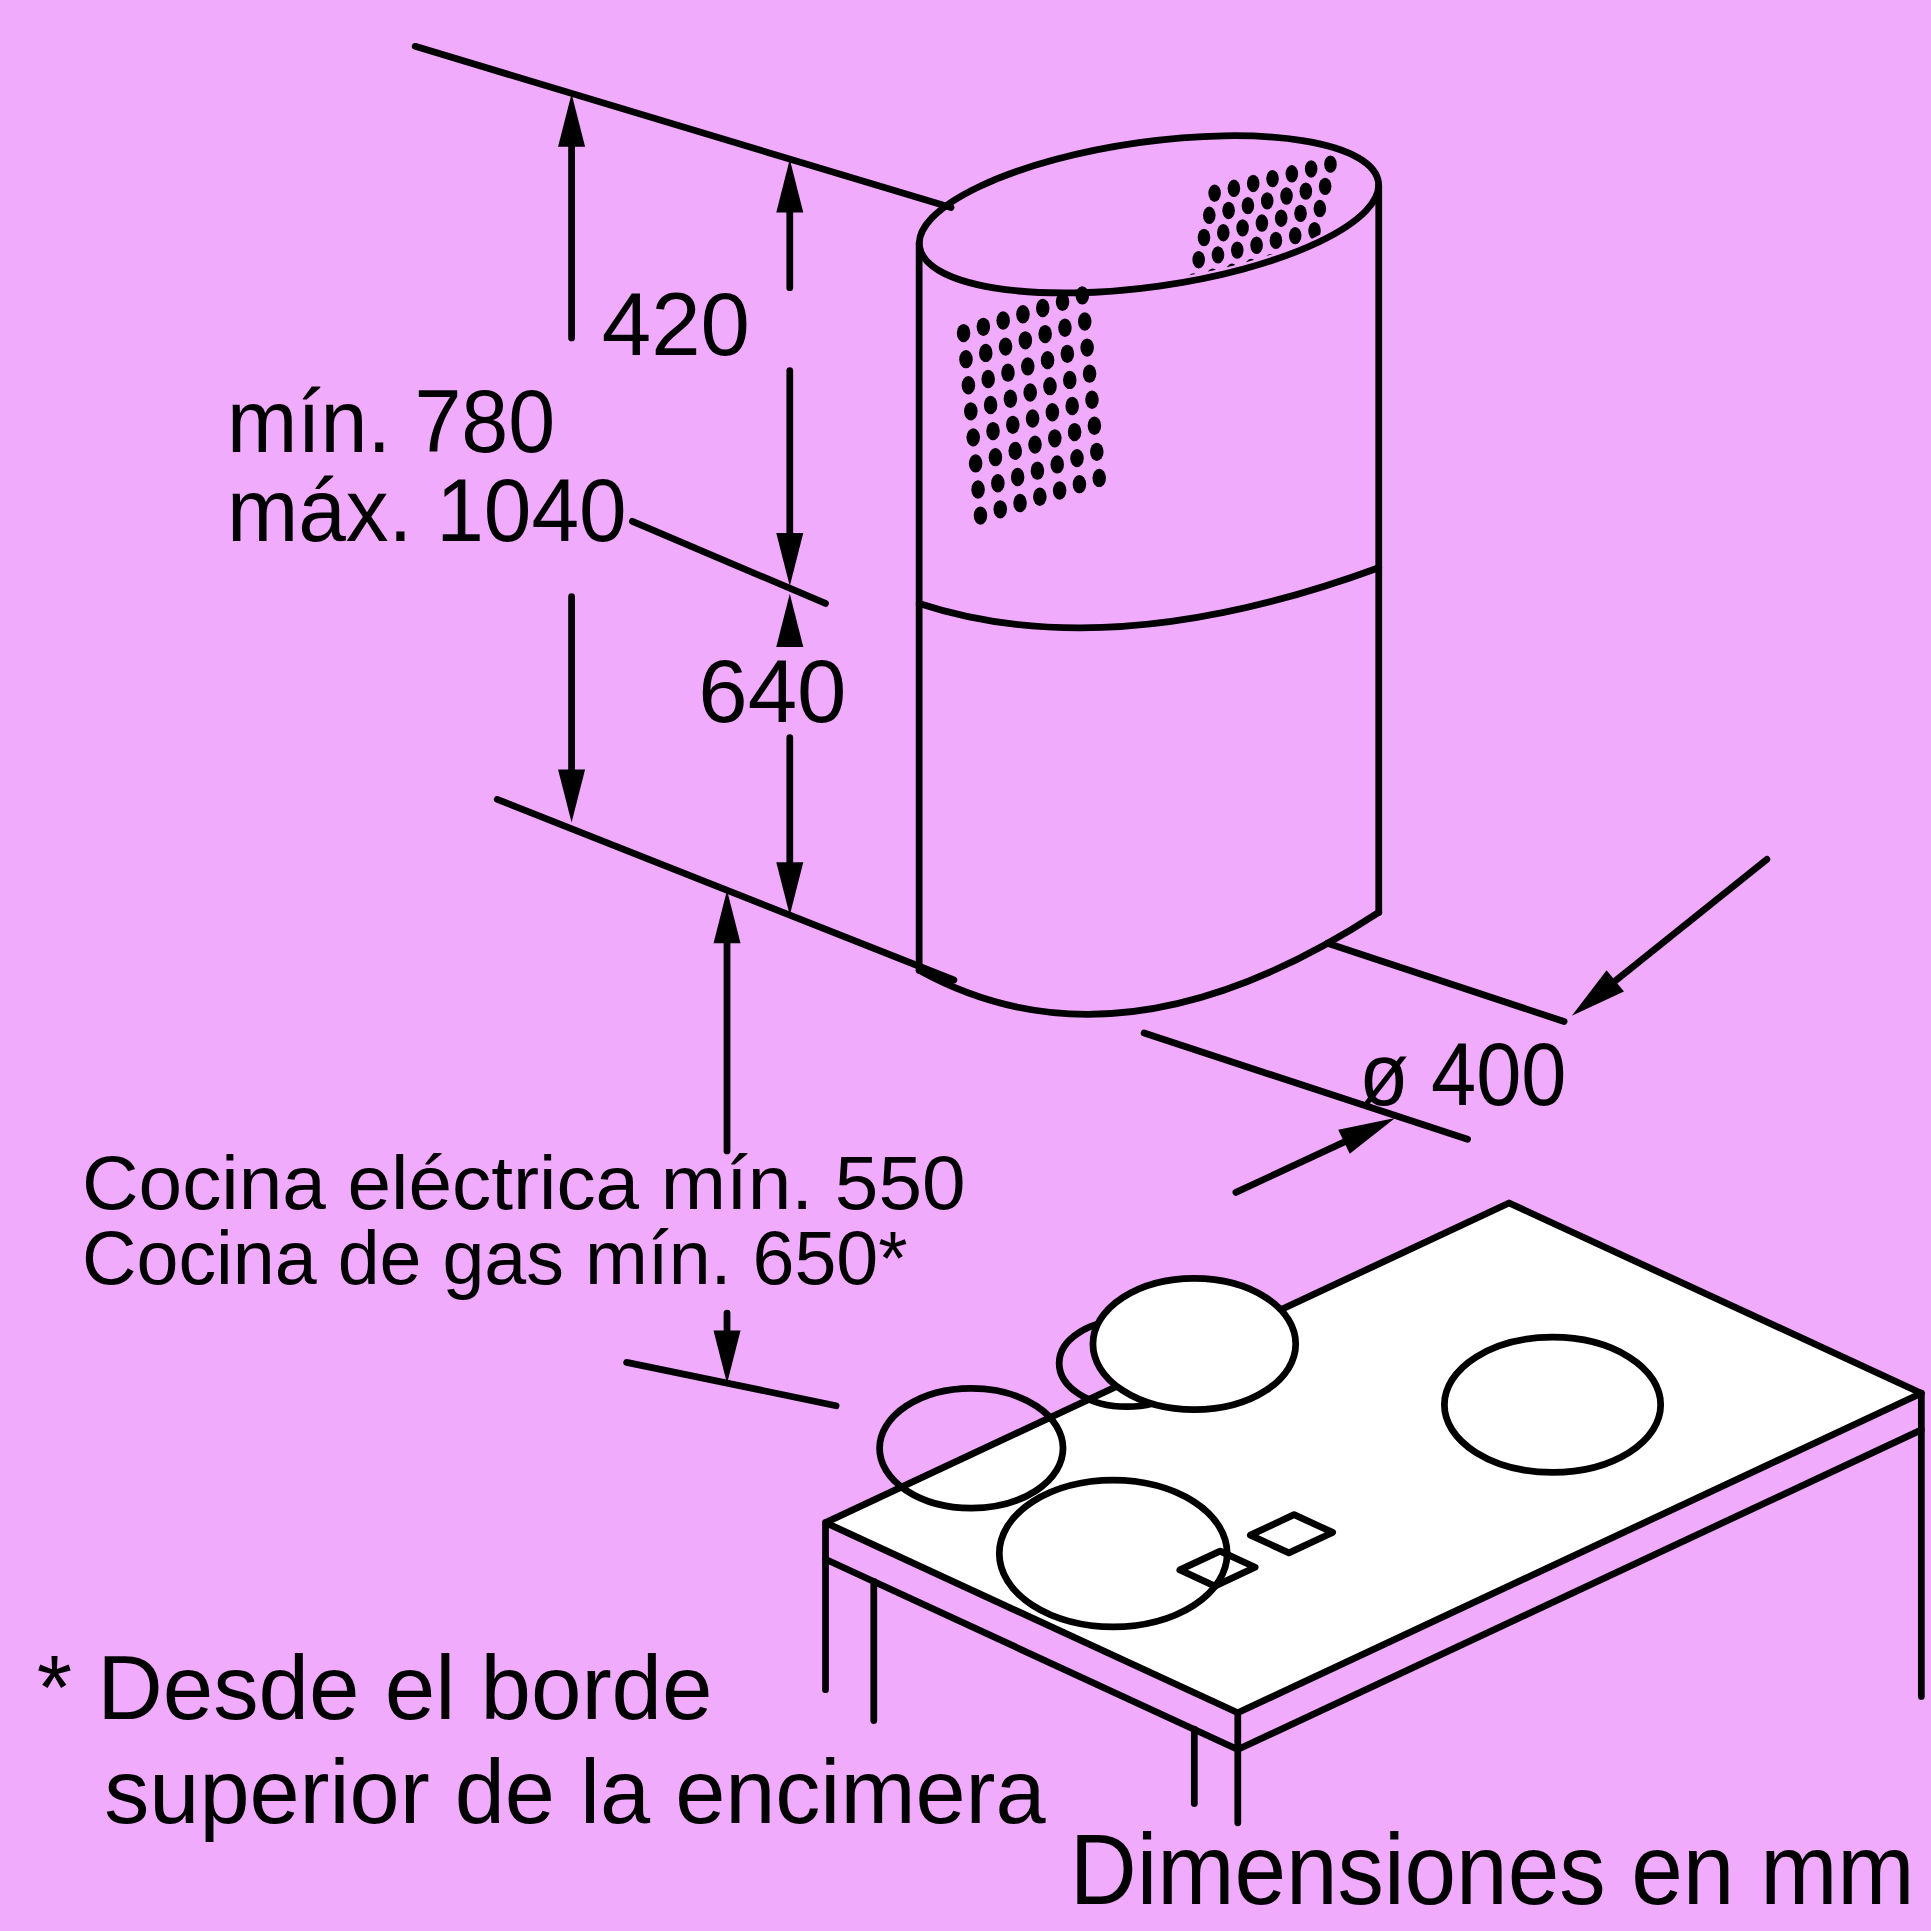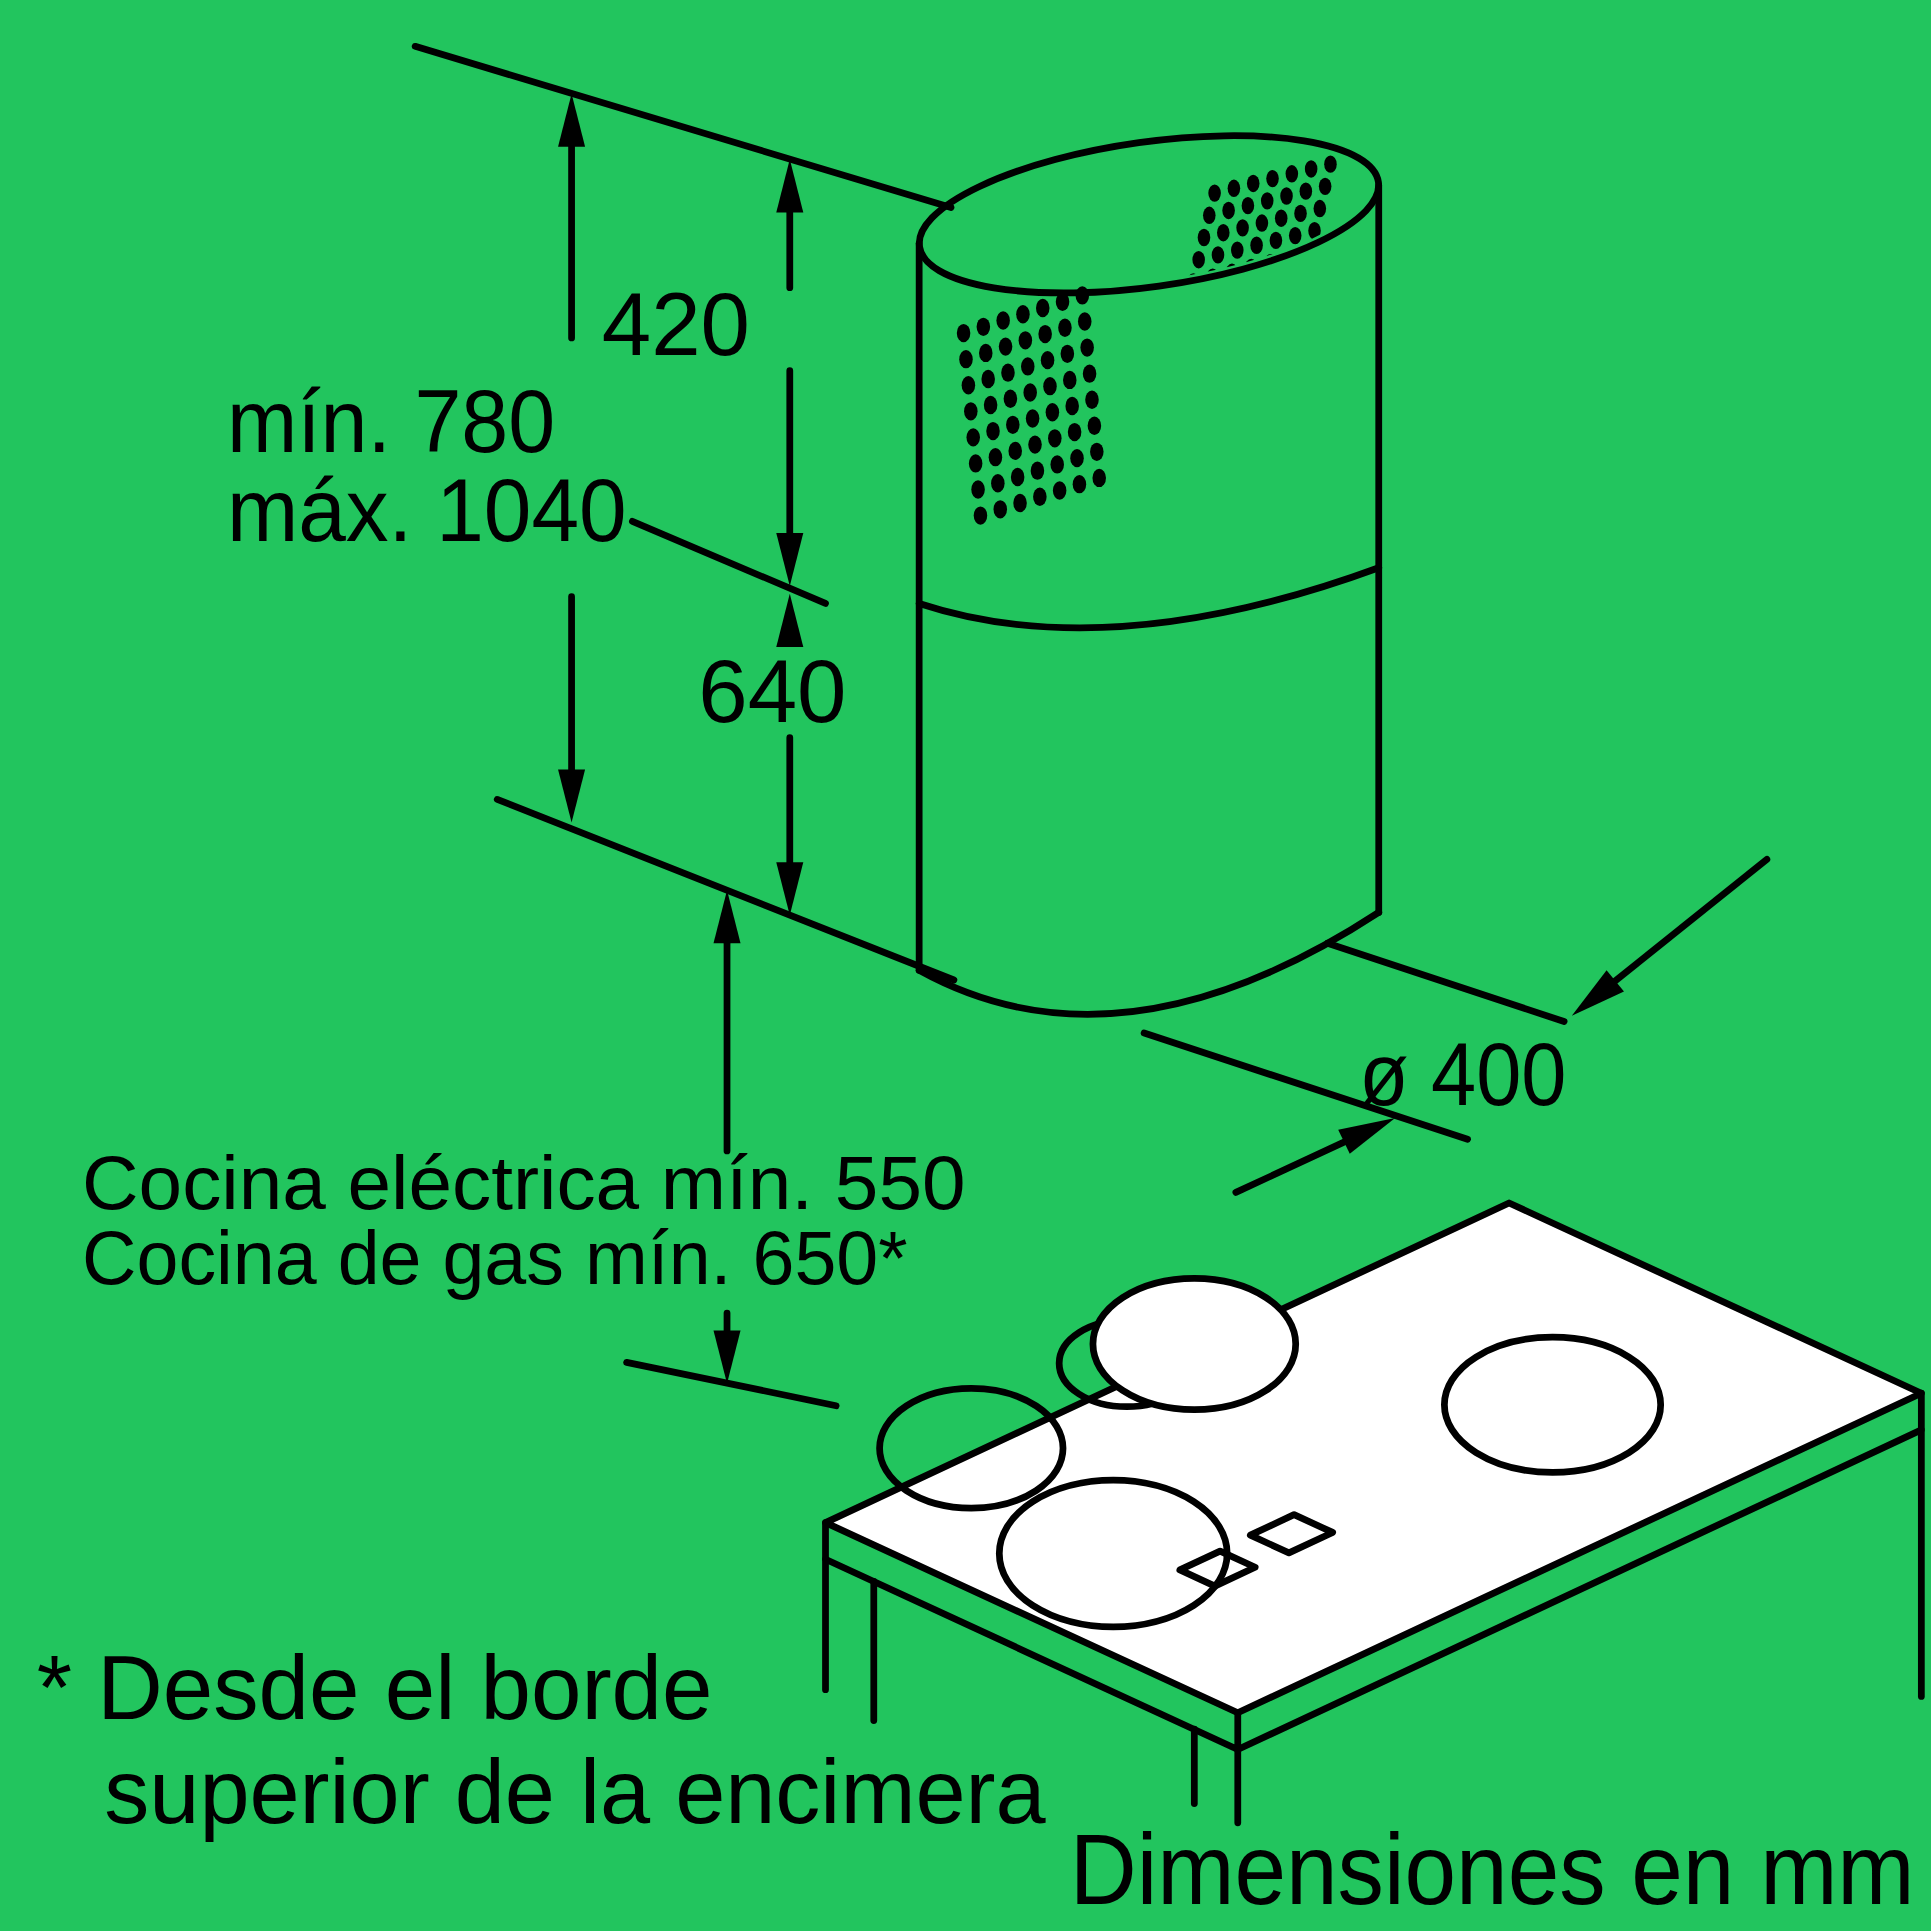--- a/index.html
+++ b/index.html
@@ -1,16 +1,16 @@
 <!DOCTYPE html>
 <html><head>
 <meta charset="utf-8">
 <style>
   html,body{margin:0;padding:0;background:#ffffff;}
-  .stage{width:1931px;height:1931px;background:#22c55e;position:relative;overflow:hidden;}
+  .stage{width:1931px;height:1931px;background:#f0abfc;position:relative;overflow:hidden;}
   svg{display:block;}
   .ln{fill:none;stroke:#000000;stroke-width:7;stroke-linecap:round;stroke-linejoin:round;}
   .ah{fill:#000000;stroke:none;}
   .dot{fill:#000000;stroke:none;}
   .whitefill{fill:#ffffff;}
   text{font-family:"Liberation Sans","DejaVu Sans",sans-serif;fill:#000000;}
   .dim{font-size:92px;}
   .clr{font-size:78px;}
   .fn{font-size:95px;}
   .un{font-size:103px;}

